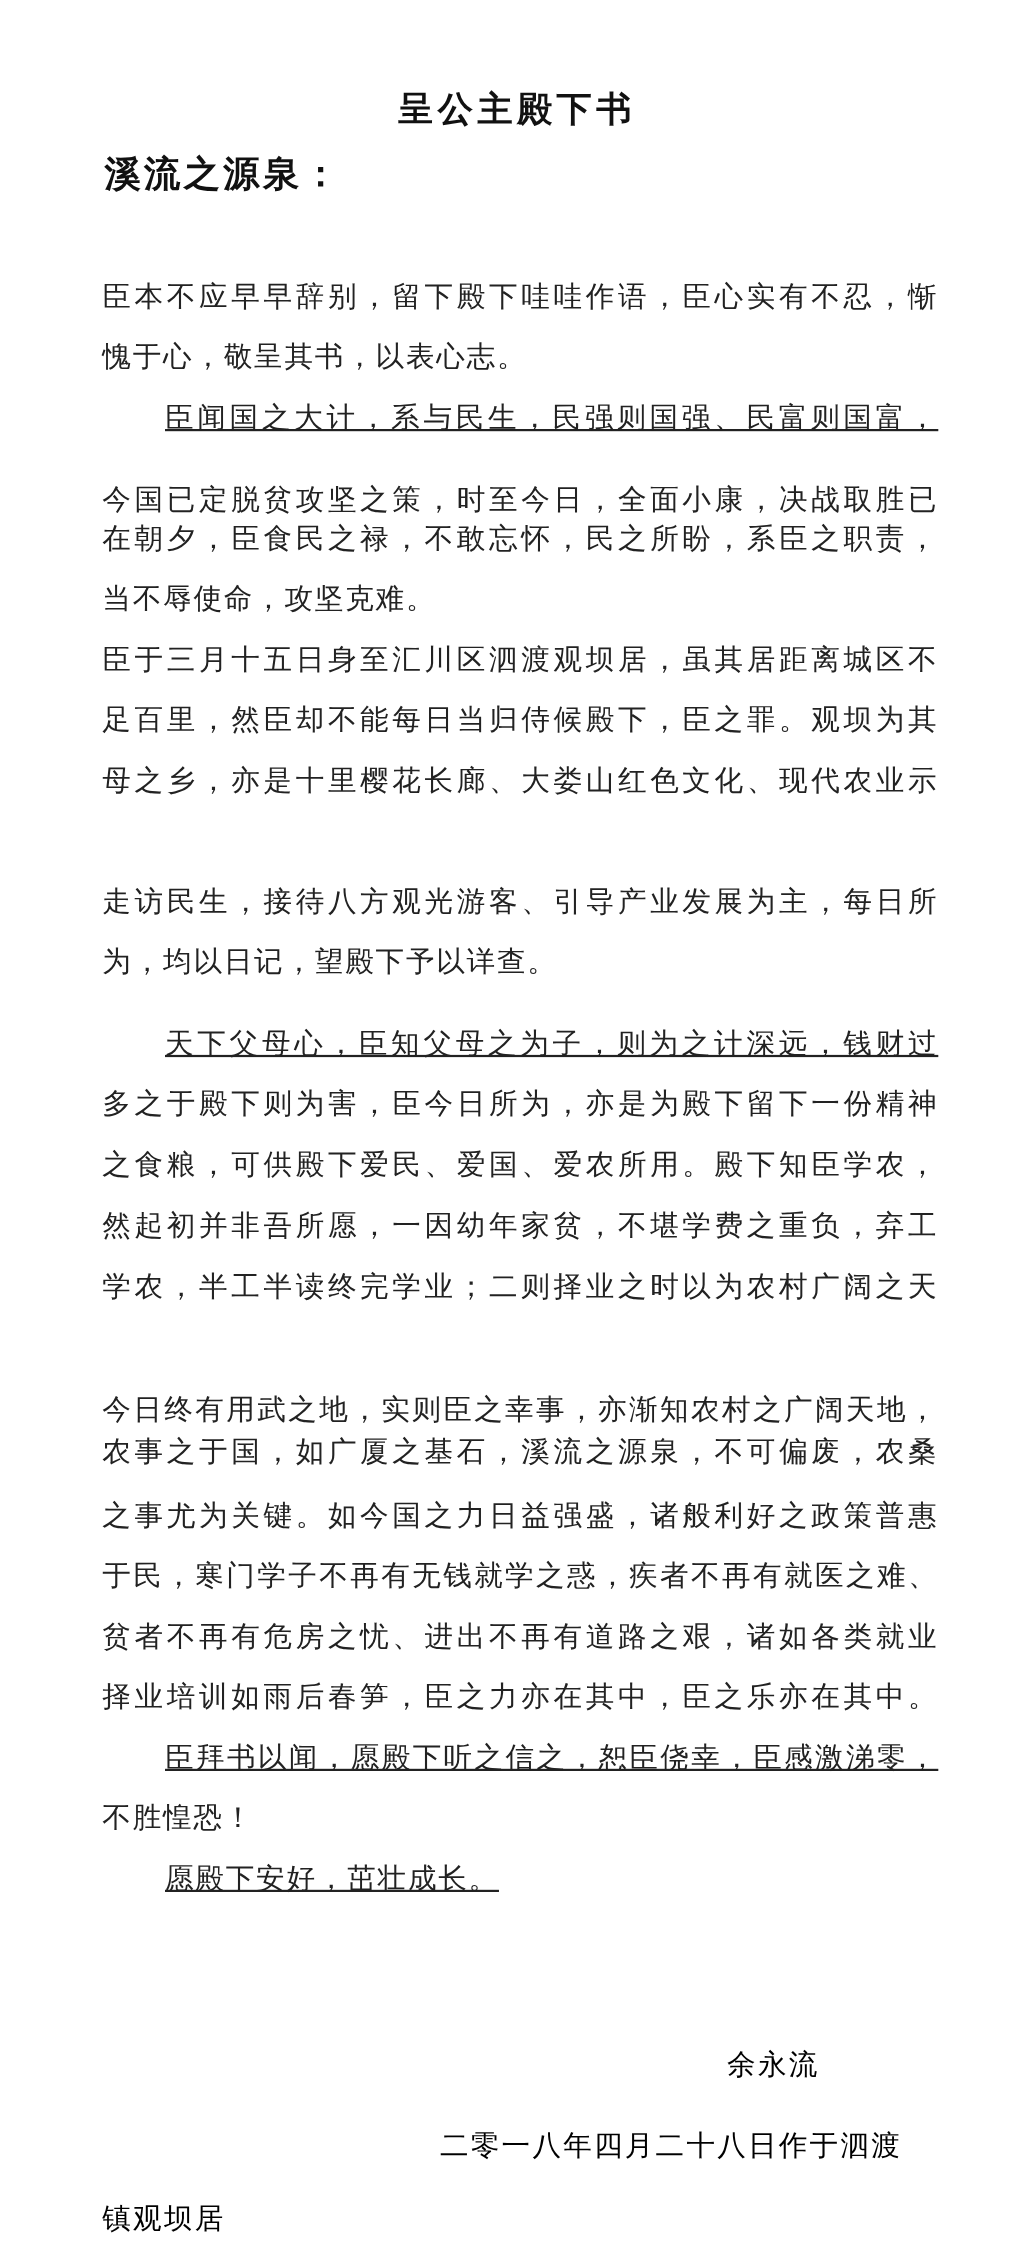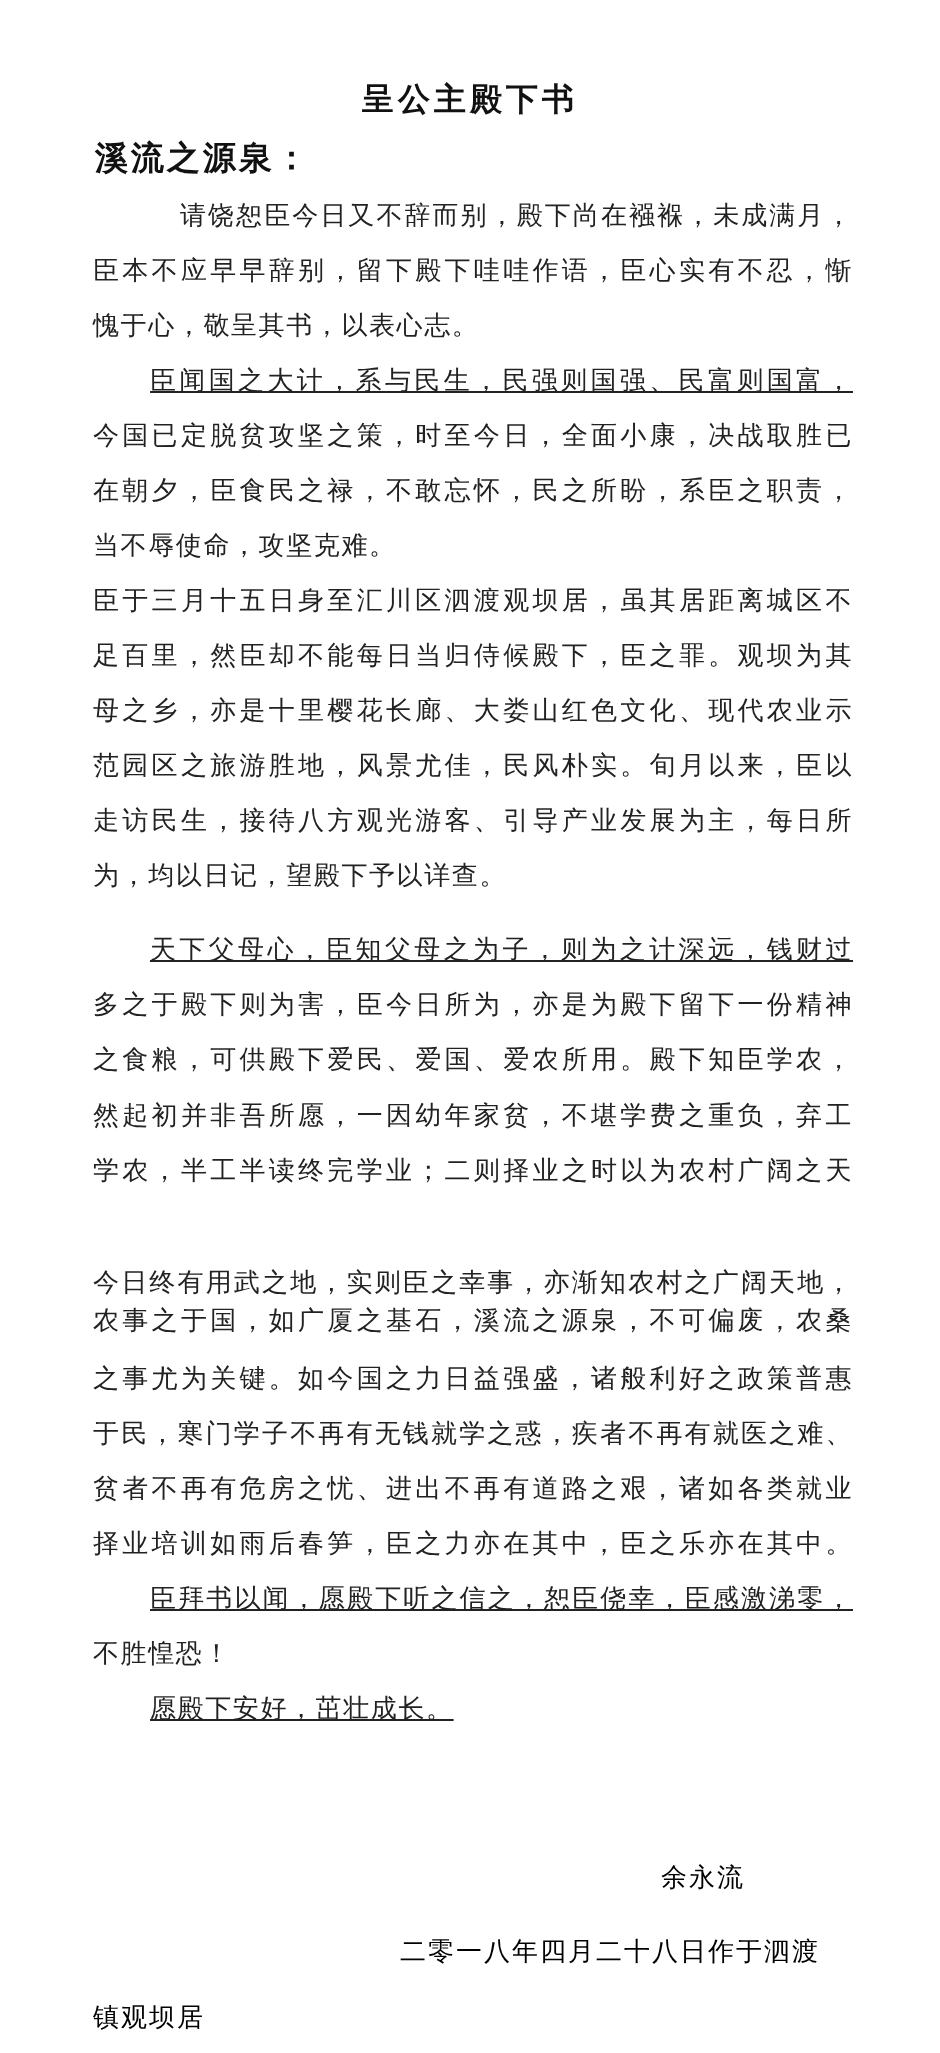--- a/index.html
+++ b/index.html
@@ -18,33 +18,31 @@
   .line.last { text-align-last: left; }
   .sign { position: absolute; font-size: 26px; line-height: 34px; letter-spacing: 2px; color: #000000; white-space: nowrap; }
 </style>
 </head>
 <body>
 
 <div class="page">
   <div class="title">呈公主殿下书</div>
   <div class="salutation">溪流之源泉：</div>
 
-  <div class="line first-indent" style="top:198px">请饶恕臣今日又不辞而别，殿下尚在襁褓，未成满月，</div>
   <div class="line" style="top:253px">臣本不应早早辞别，留下殿下哇哇作语，臣心实有不忍，惭</div>
   <div class="line last" style="top:308px">愧于心，敬呈其书，以表心志。</div>
 
   <div class="line indent" style="top:363px">臣闻国之大计，系与民生，民强则国强、民富则国富，</div>
-  <div class="line" style="top:418px">今国已定脱贫攻坚之策，时至今日，全面小康，决战取胜已</div>
+  <div class="line" style="top:438px">今国已定脱贫攻坚之策，时至今日，全面小康，决战取胜已</div>
   <div class="line" style="top:473px">在朝夕，臣食民之禄，不敢忘怀，民之所盼，系臣之职责，</div>
   <div class="line last" style="top:528px">当不辱使命，攻坚克难。</div>
 
   <div class="line" style="top:583px">臣于三月十五日身至汇川区泗渡观坝居，虽其居距离城区不</div>
   <div class="line" style="top:638px">足百里，然臣却不能每日当归侍候殿下，臣之罪。观坝为其</div>
   <div class="line" style="top:693px">母之乡，亦是十里樱花长廊、大娄山红色文化、现代农业示</div>
-  <div class="line" style="top:748px">范园区之旅游胜地，风景尤佳，民风朴实。旬月以来，臣以</div>
   <div class="line" style="top:803px">走访民生，接待八方观光游客、引导产业发展为主，每日所</div>
   <div class="line last" style="top:858px">为，均以日记，望殿下予以详查。</div>
 
   <div class="line indent" style="top:932px">天下父母心，臣知父母之为子，则为之计深远，钱财过</div>
   <div class="line" style="top:987px">多之于殿下则为害，臣今日所为，亦是为殿下留下一份精神</div>
   <div class="line" style="top:1042px">之食粮，可供殿下爱民、爱国、爱农所用。殿下知臣学农，</div>
   <div class="line" style="top:1098px">然起初并非吾所愿，一因幼年家贫，不堪学费之重负，弃工</div>
   <div class="line" style="top:1153px">学农，半工半读终完学业；二则择业之时以为农村广阔之天</div>
   <div class="line" style="top:1265px">今日终有用武之地，实则臣之幸事，亦渐知农村之广阔天地，</div>
   <div class="line" style="top:1303px">农事之于国，如广厦之基石，溪流之源泉，不可偏废，农桑</div>

